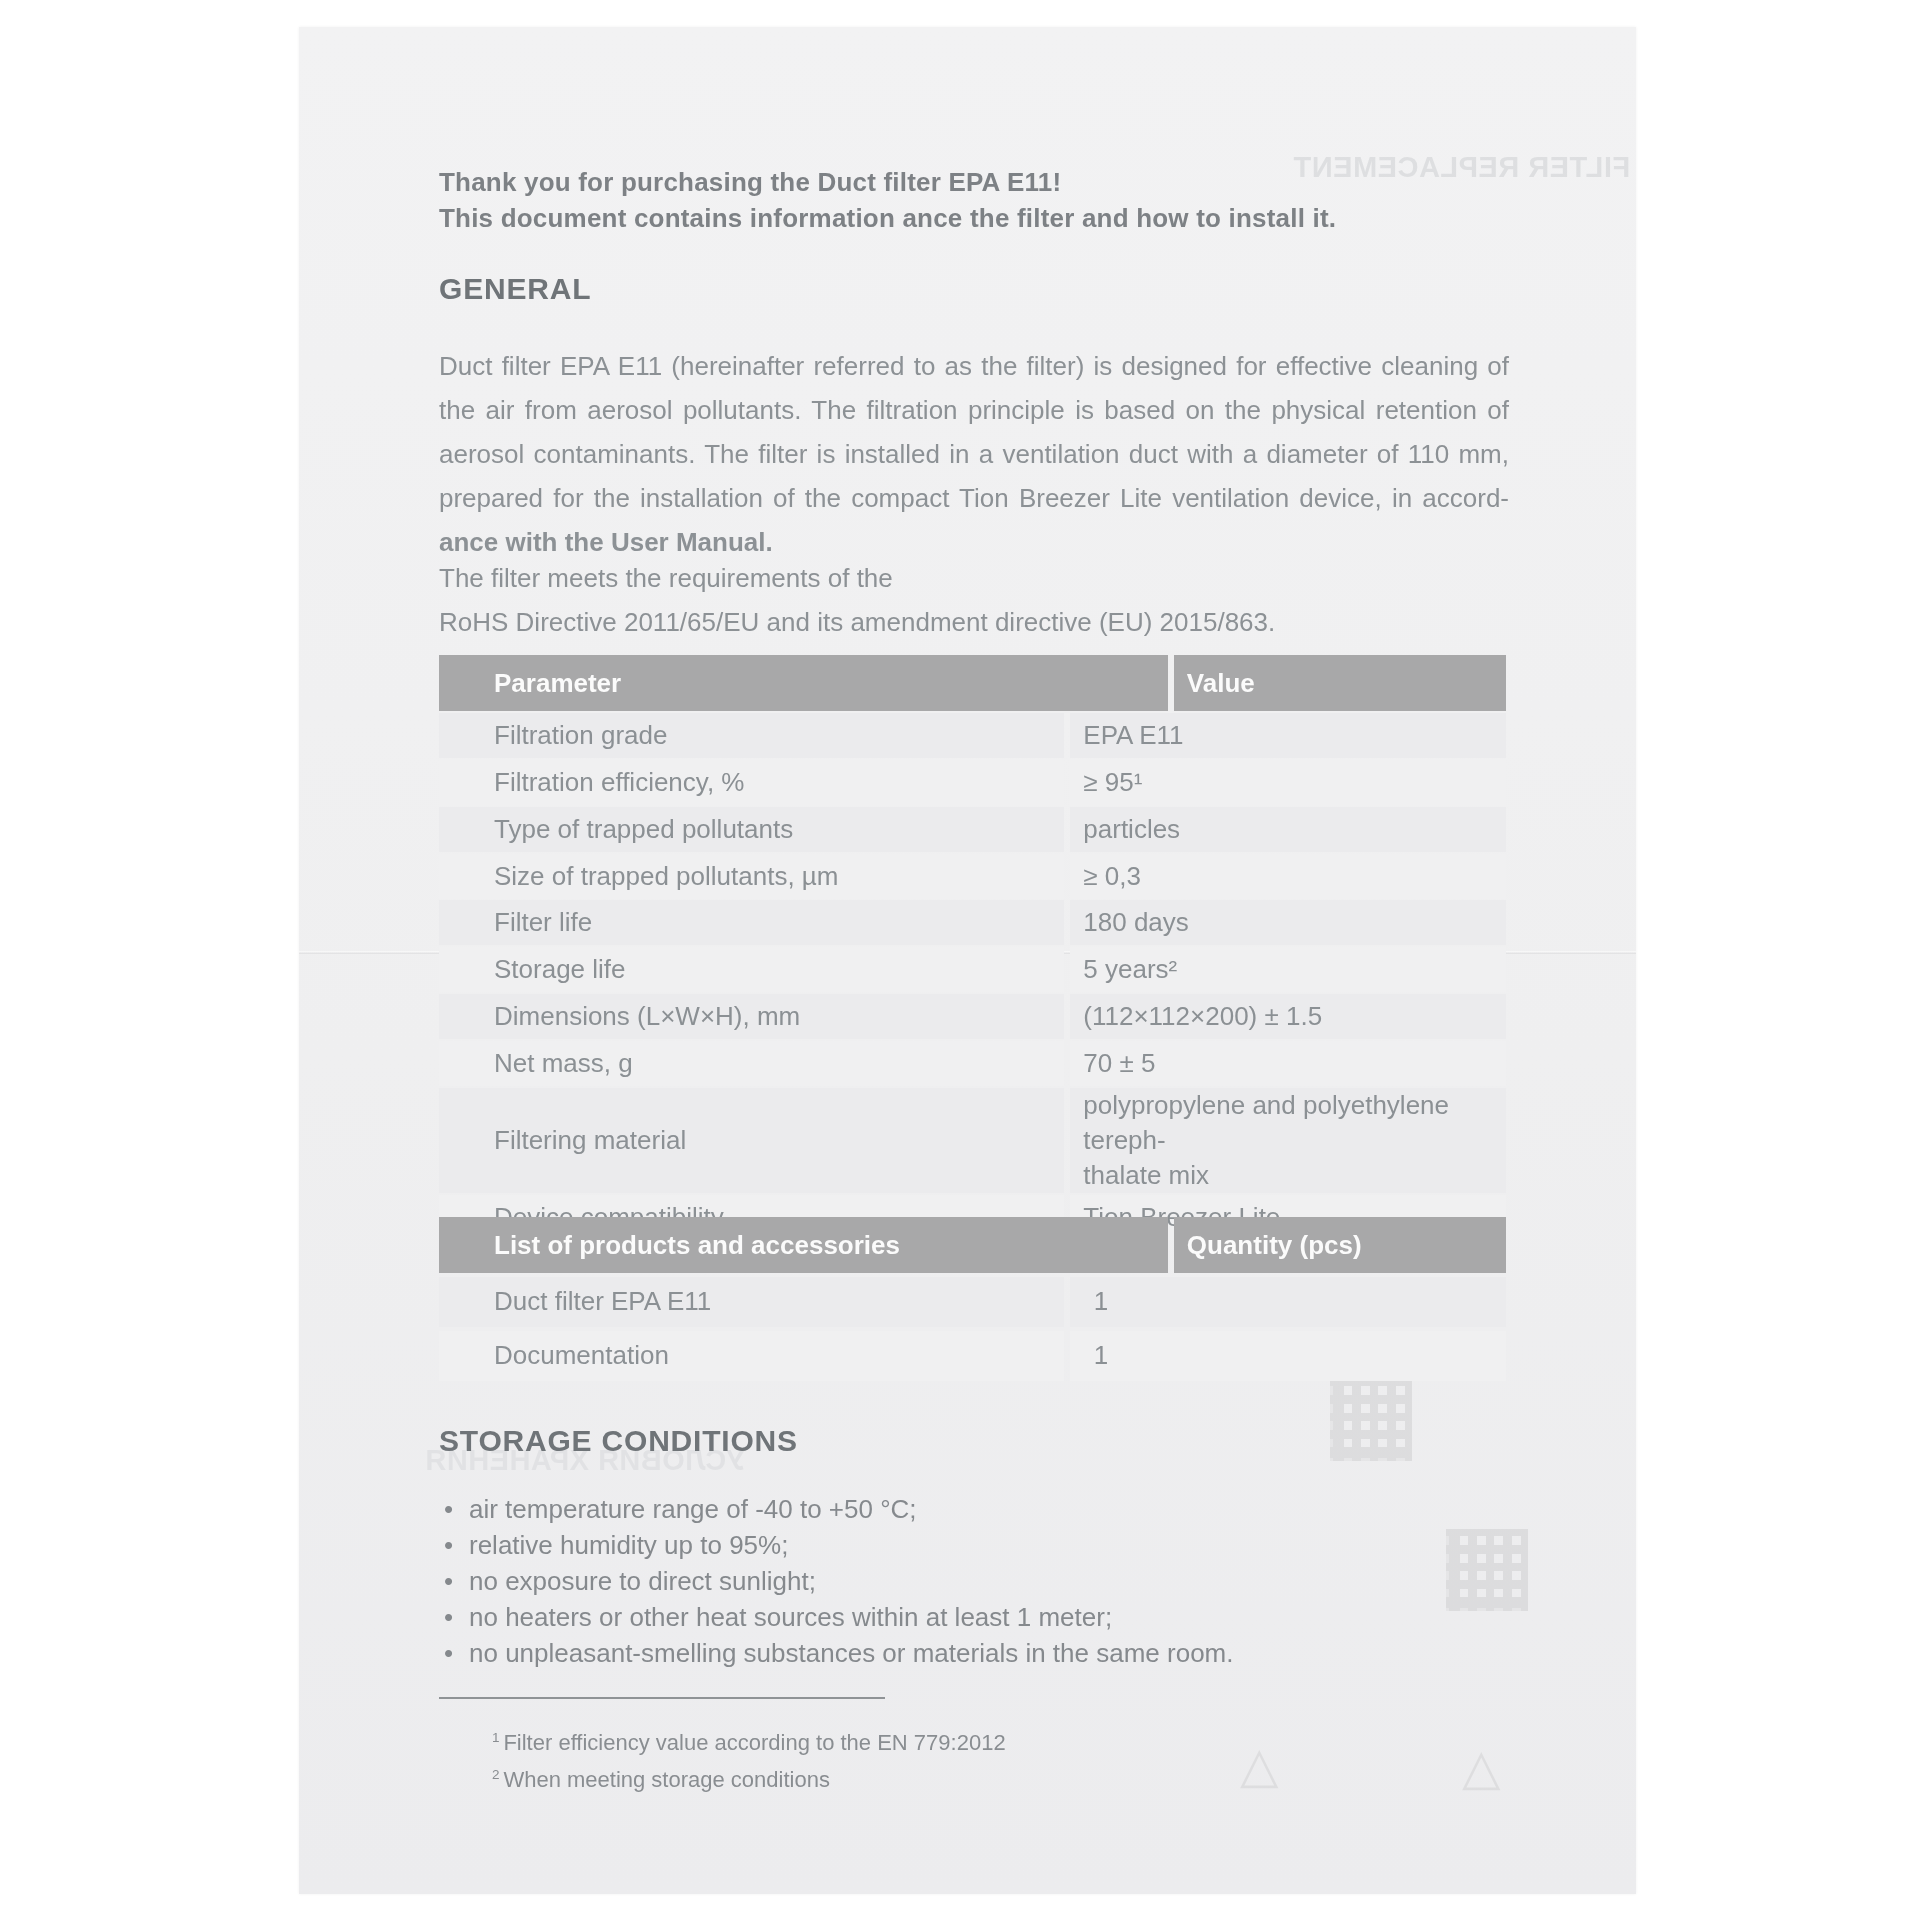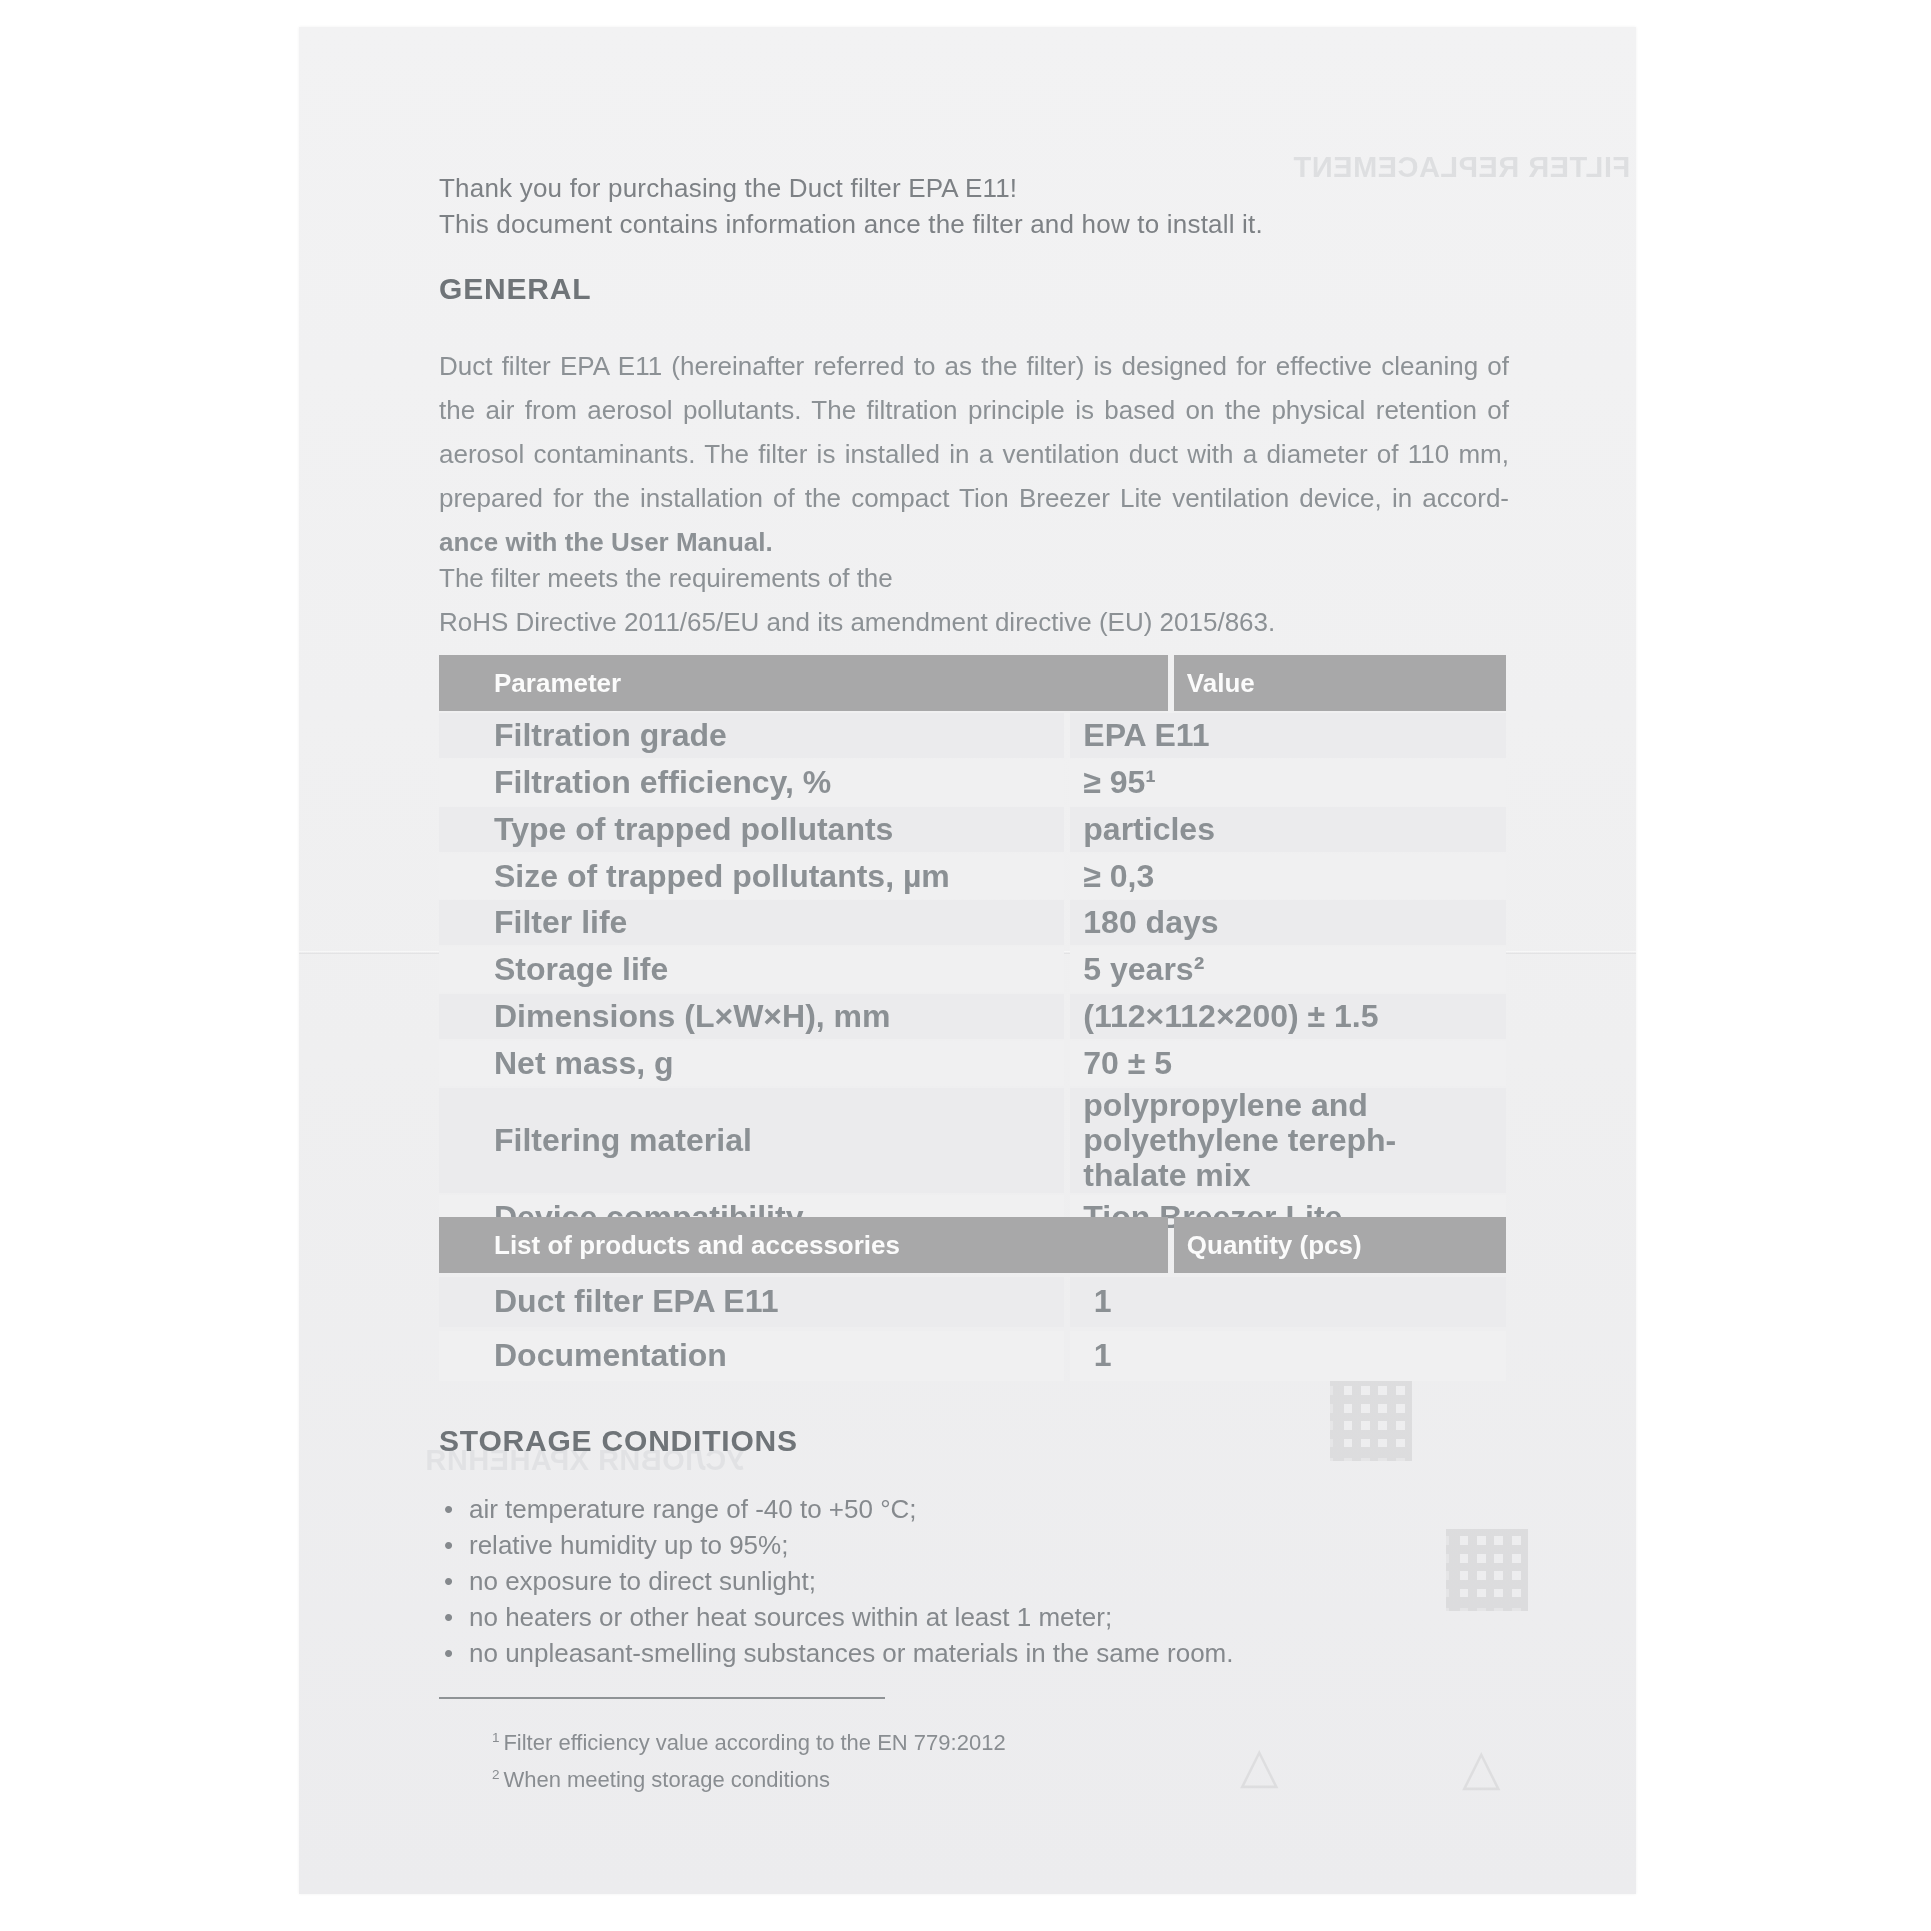--- a/index.html
+++ b/index.html
@@ -11,43 +11,43 @@
     position:absolute;left:299px;top:27px;width:1337px;height:1867px;
     background:linear-gradient(180deg,#f2f2f3 0%,#efeff0 55%,#ececee 100%);
     box-shadow:0 0 2.9px rgba(0,0,0,0.06);
   }
   .crease{
     position:absolute;left:0;top:924px;width:100%;height:2.9px;
     background:linear-gradient(180deg,rgba(255,255,255,0.8),rgba(170,170,175,0.25));
     pointer-events:none;
   }
   
-  .intro{position:absolute;left:140px;top:143px;width:1072px;
-    font-size:26px;font-weight:400;color:#7d8185;line-height:36px;letter-spacing:0.2px;}
+  .intro{position:absolute;left:140px;top:137px;width:1072px;
+    font-size:26px;font-weight:700;color:#7d8185;line-height:36px;letter-spacing:0.2px;}
   .h-general{position:absolute;left:140px;top:245px;
     font-size:30px;font-weight:700;color:#6f7478;letter-spacing:0.8px;}
   .para{position:absolute;left:140px;top:317px;width:1070px;
     font-size:26px;color:#8c9195;line-height:44px;}
   .para .pline{text-align:justify;text-align-last:justify;white-space:normal;}
   .para .pline:last-child{text-align-last:left;font-weight:bold;}
   .rohs{position:absolute;left:140px;top:529px;width:1070px;
     font-size:26px;color:#8c9195;line-height:44px;}
   
   .tbl{position:absolute;left:140px;width:1067px;}
   .tbl1{top:628px;}
   .tbl2{top:1190px;}
   .thead{display:flex;height:56px;}
   .thcell{background:#a8a8a9;color:#fbfbfb;font-weight:700;font-size:26px;
     display:flex;align-items:center;box-sizing:border-box;}
   .thcell.c1{width:729px;padding-left:55px;}
   .thcell.c2{flex:1;margin-left:5.8px;padding-left:13px;}
   .trow{display:flex;margin-top:1.9px;min-height:45px;}
   .tbl2 .trow{margin-top:3.9px;min-height:50px;}
   .tcell{box-sizing:border-box;display:flex;align-items:center;
-    font-size:32px;color:#8b9094;background:#eeeeef;font-weight:bold;}
+    font-size:26px;color:#8b9094;background:#eeeeef;}
   .tcell.c1{width:625px;padding-left:55px;}
   .tcell.c2{flex:1;margin-left:5.8px;padding-left:13.5px;white-space:pre-line;line-height:35px;}
   .tbl2 .tcell.c2{padding-left:24px;}
   .tbl .trow:nth-of-type(odd) .tcell{background:#ebebed;}
   .tbl .trow:nth-of-type(even) .tcell{background:#f0f0f1;}
   sup{font-size:15.4px;vertical-align:super;line-height:0;}
   
   .h-storage{position:absolute;left:140px;top:1397px;
     font-size:30px;font-weight:700;color:#6f7478;letter-spacing:0.8px;}
   .bullets{position:absolute;left:145px;top:1464px;width:1072px;

